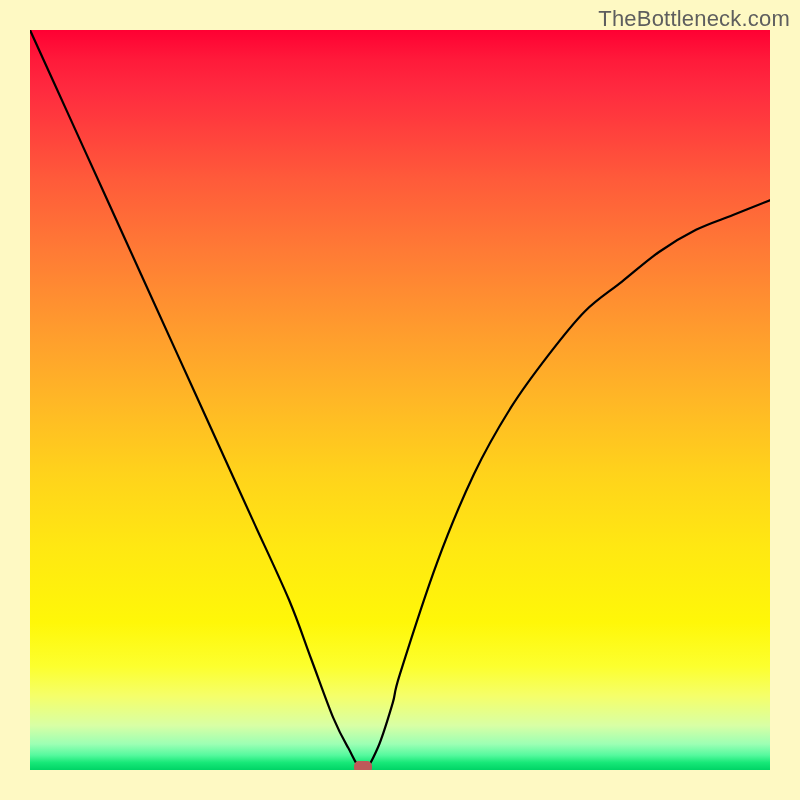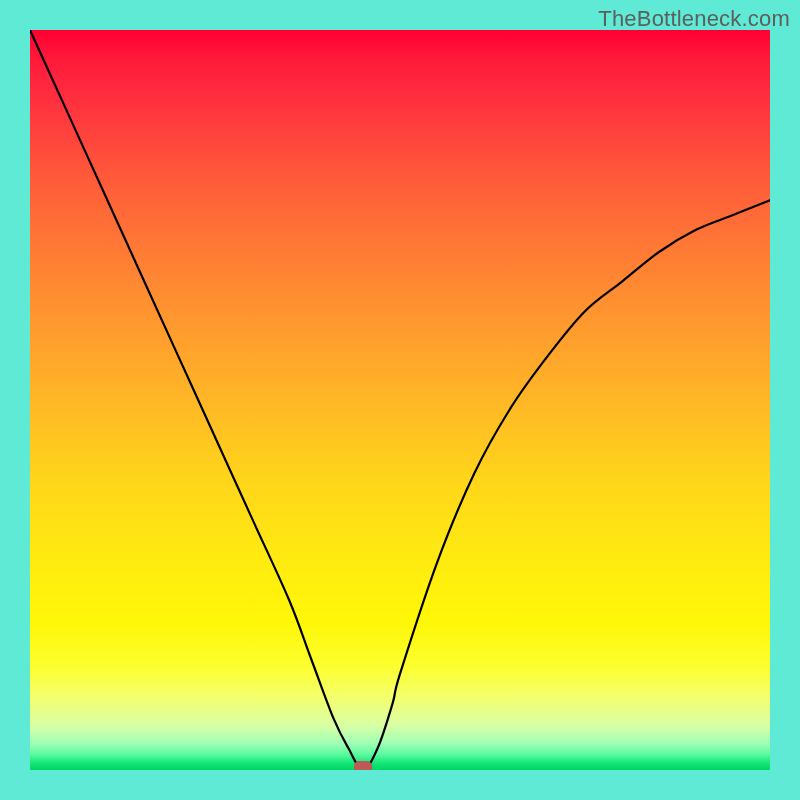--- a/index.html
+++ b/index.html
@@ -10,21 +10,21 @@
     overflow: hidden;
     background: #000;
     font-family: Arial, Helvetica, sans-serif;
   }
   .frame {
     position: absolute;
     left: 0;
     top: 0;
     width: 800px;
     height: 800px;
-    background: #5eead4;
+    background: #fef9c3;
   }
   .plot {
     position: absolute;
     left: 30px;
     top: 30px;
     width: 740px;
     height: 740px;
     overflow: hidden;
   }
   .gradient {

